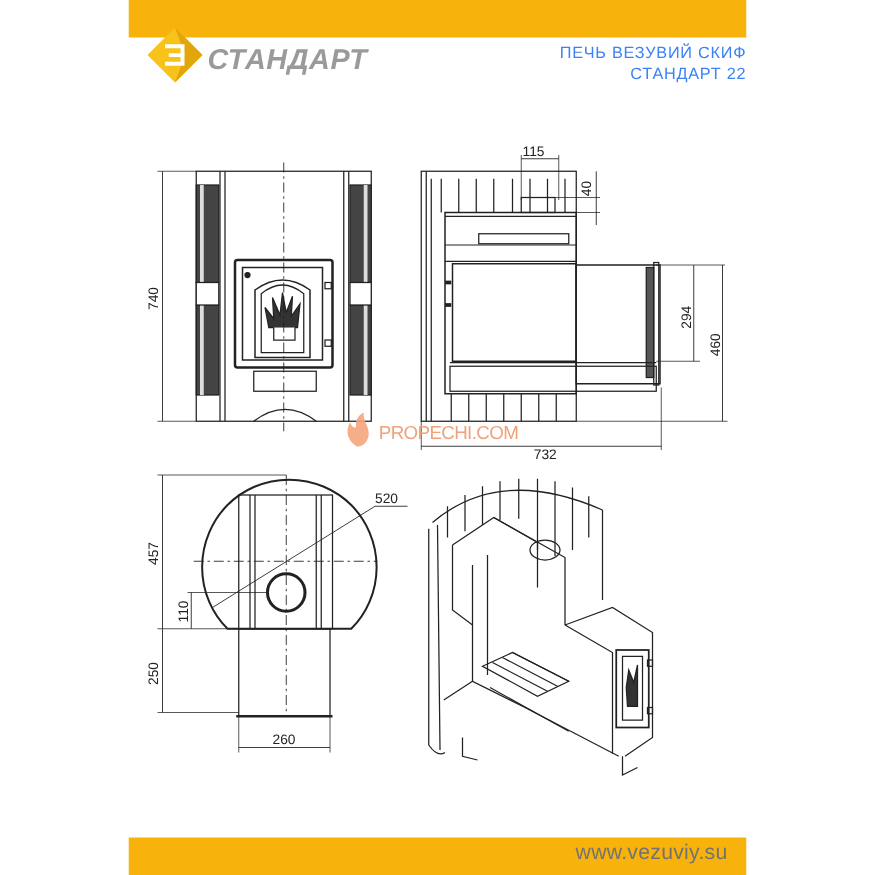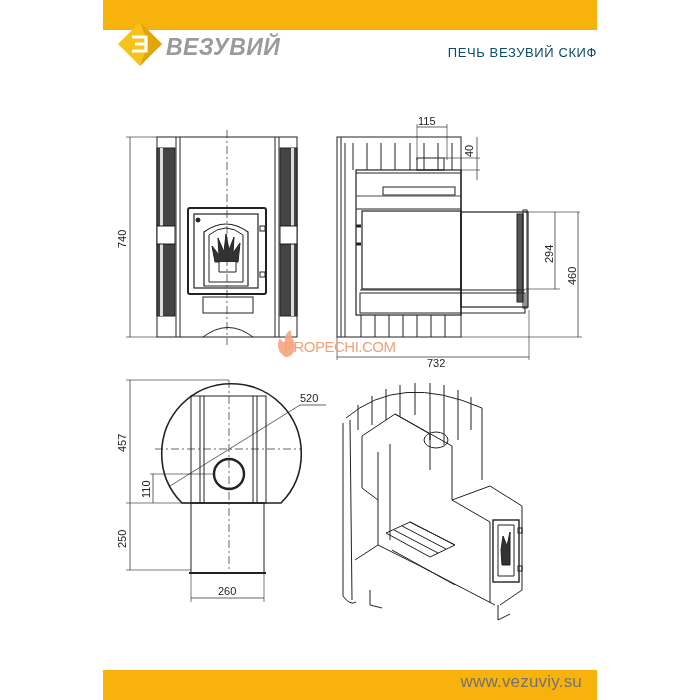--- a/index.html
+++ b/index.html
@@ -2,40 +2,41 @@
 <html><head>
 <meta charset="utf-8">
 <style>
   html,body{margin:0;padding:0;background:#ffffff;}
   body{width:700px;height:700px;position:relative;overflow:hidden;font-family:"Liberation Sans",sans-serif;}
   .band-top{position:absolute;left:103px;top:0;width:494px;height:30px;background:#f7b30c;}
   .band-bottom{position:absolute;left:103px;top:670px;width:494px;height:30px;background:#f7b30c;}
   .footer-url{position:absolute;right:118px;top:672px;font-size:17px;color:#737373;letter-spacing:0.2px;}
   .logo{position:absolute;left:118px;top:20px;width:200px;height:52px;}
   .logo-text{position:absolute;left:166px;top:34px;font-size:23px;font-weight:bold;font-style:italic;color:#9a9a9a;letter-spacing:0.5px;}
-  .title{position:absolute;right:103px;top:44px;text-align:right;font-size:13px;color:#0c4a6e;line-height:17px;letter-spacing:0.6px;}
+  .title{position:absolute;right:103px;top:33px;text-align:right;font-size:13px;color:#3b82f6;line-height:17px;letter-spacing:0.6px;}
   .drawing{position:absolute;left:0;top:0;width:700px;height:700px;}
   .dim{font-family:"Liberation Sans",sans-serif;font-size:11px;fill:#222;}
-  .wm{position:absolute;left:284px;top:338px;font-size:15px;color:#f0a27a;letter-spacing:-0.5px;}
+  .wm{position:absolute;left:303px;top:338px;font-size:15px;color:#f0a27a;letter-spacing:-0.5px;}
 </style>
 </head>
 <body>
 
 <div class="band-top"></div>
 
 <svg class="logo" viewBox="0 0 200 52">
   <polygon points="0,24 22,2 44,24 22,46" fill="#f7c21a"></polygon>
   <polygon points="22,2 44,24 22,46 30,24" fill="#e1a60a"></polygon>
   <path d="M14,17 L28,17 L28,31 L14,31" fill="none" stroke="#ffffff" stroke-width="3.2"></path>
   <line x1="17" y1="24" x2="28" y2="24" stroke="#ffffff" stroke-width="3"></line>
 </svg>
-<div class="logo-text">ВЕЗУВИЙ</div>
+<div class="logo-text">СТАНДАРТ</div>
 
 <div class="title">
   <div>ПЕЧЬ  ВЕЗУВИЙ СКИФ</div>
+  <div>СТАНДАРТ 22</div>
 </div>
 
 <svg class="drawing" viewBox="0 0 700 700">
 
   <g stroke="#222" fill="none" stroke-width="1">
 
     <rect x="157" y="137" width="140" height="200"></rect>
     <line x1="176" y1="137" x2="176" y2="337"></line>
     <line x1="180" y1="137" x2="180" y2="337"></line>
     <line x1="275" y1="137" x2="275" y2="337"></line>

